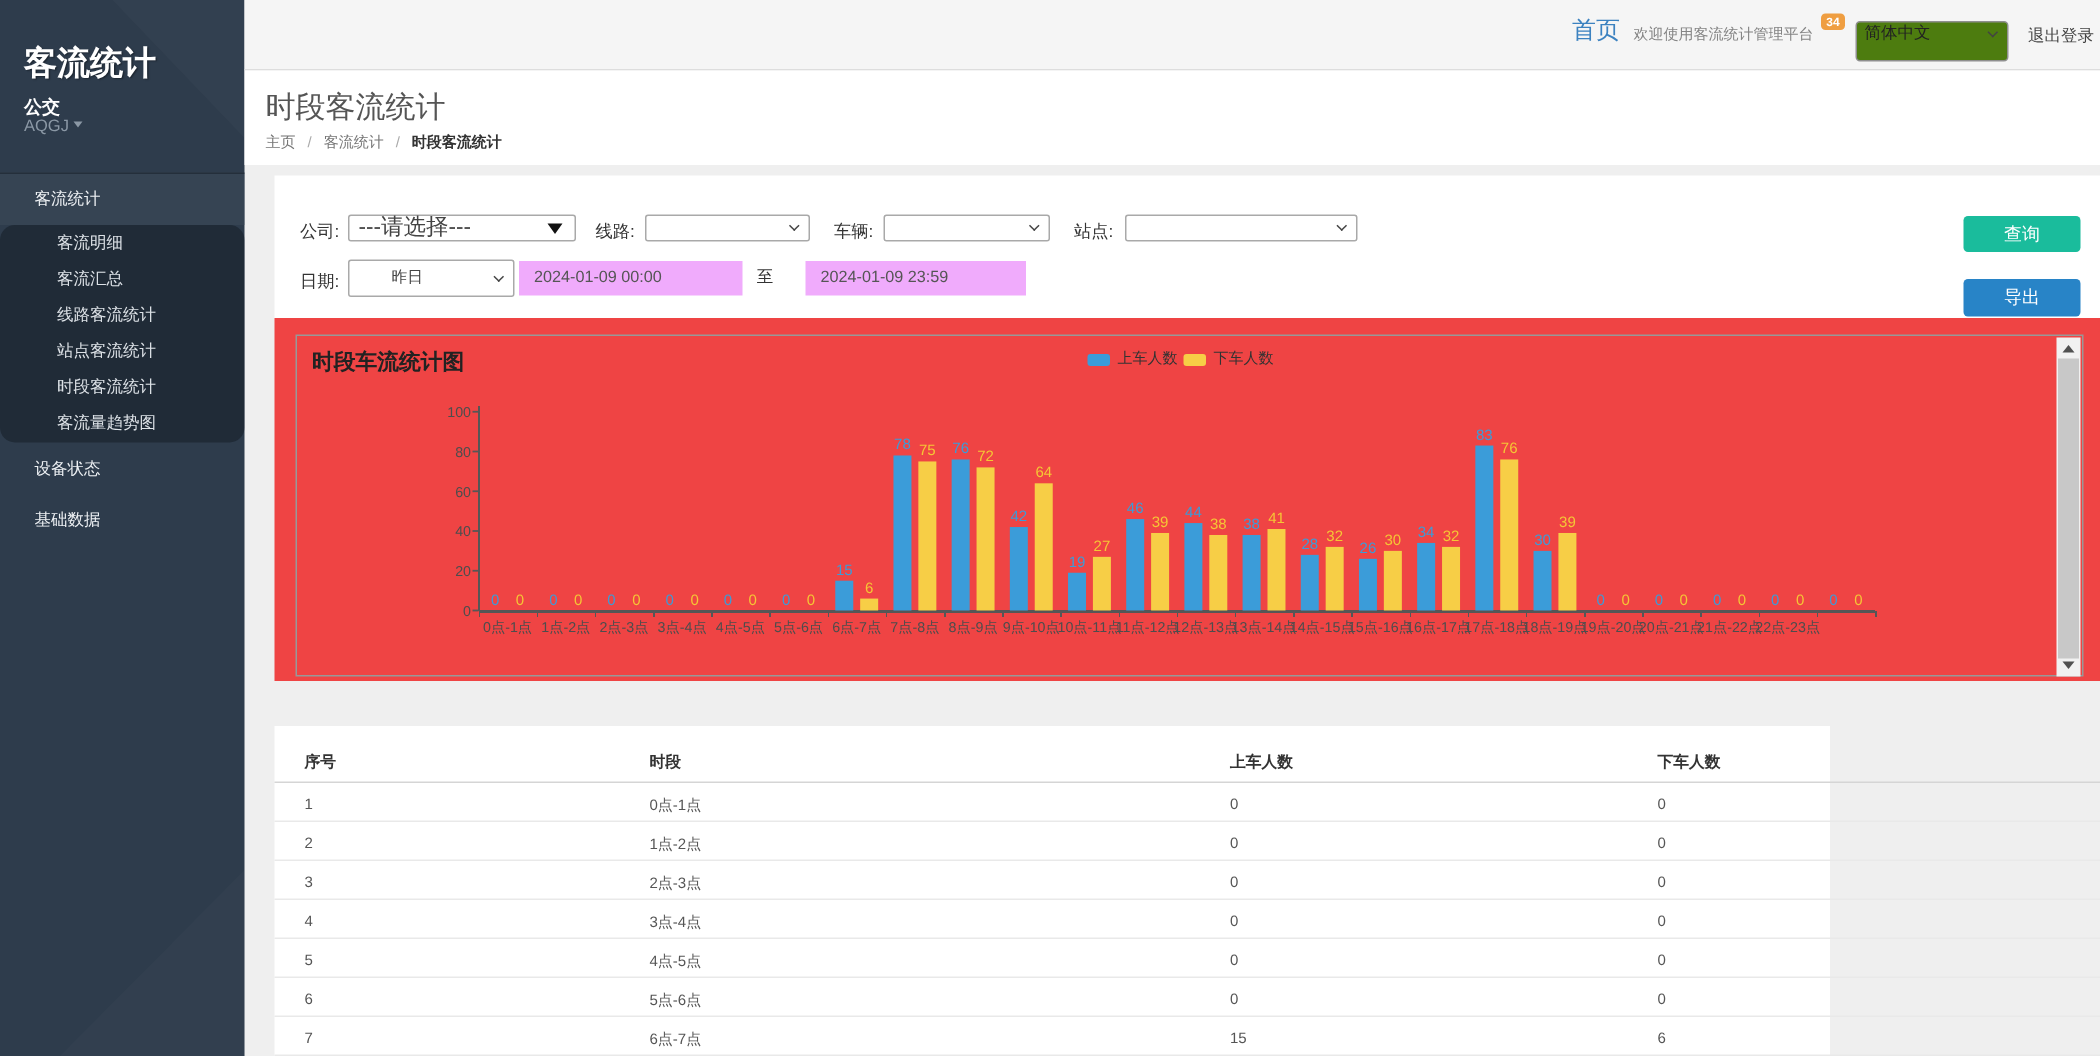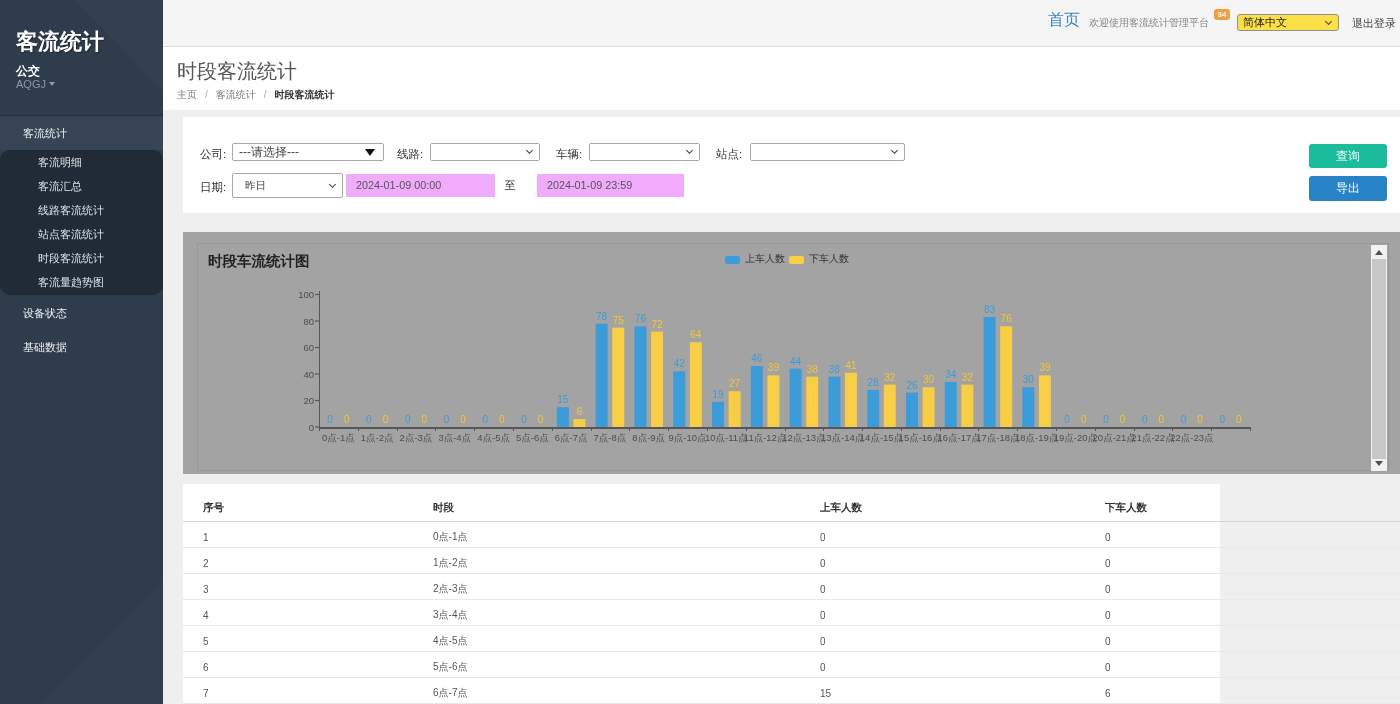--- a/index.html
+++ b/index.html
@@ -21,44 +21,44 @@
 #sb-p2 { top:296px; height:34px; line-height:34px; }
 #sb-p3 { top:330px; height:34px; line-height:34px; }
 .diag1 { position:absolute; left:0; top:0; width:163px; height:100px; background:rgba(255,255,255,0.022); clip-path:polygon(75px 0, 163px 0, 163px 92px); }
 .diag2 { position:absolute; left:0; top:540px; width:163px; height:164px; background:rgba(255,255,255,0.02); clip-path:polygon(163px 40px, 163px 164px, 40px 164px); }
 
 
 #topbar { position:absolute; left:163px; top:0; width:1237px; height:47px; background:#f5f5f5; border-bottom:1px solid #dddddd; }
 #tb-home { position:absolute; left:885px; top:10px; font-size:16px; color:#3c82c0; }
 #tb-welcome { position:absolute; left:926px; top:16px; font-size:10px; color:#848484; }
 #tb-badge { position:absolute; left:1051px; top:9px; width:16px; height:11px; background:#ef9e41; border-radius:3px; color:#fff; font-size:8px; font-weight:bold; text-align:center; line-height:11px; }
-#tb-lang { position:absolute; left:1074px; top:14px; width:102px; height:17px; background:#fde047; border:1px solid #8f8f8f; border-radius:3px; font-size:11px; color:#222; line-height:15px; padding-left:5px; }
+#tb-lang { position:absolute; left:1074px; top:14px; width:102px; height:27px; background:#4d7c0f; border:1px solid #8f8f8f; border-radius:3px; font-size:11px; color:#222; line-height:15px; padding-left:5px; }
 #tb-lang .chev { position:absolute; right:7px; top:4px; width:5px; height:5px; }
 #tb-exit { position:absolute; left:1189px; top:16px; font-size:11px; color:#444; }
 
 .chev { display:inline-block; width:6px; height:6px; border-right:1.3px solid #444; border-bottom:1.3px solid #444; transform:rotate(45deg); }
 
 
 #headband { position:absolute; left:163px; top:47px; width:1237px; height:63px; background:#fff; }
 #h-title { position:absolute; left:14px; top:11px; font-size:20px; color:#555; font-weight:normal; }
 #h-crumb { position:absolute; left:14px; top:41px; font-size:10px; color:#767676; }
 #h-crumb .sep { color:#aaa; margin:0 8px; }
 #h-crumb b { color:#333; }
 
 
 #filter { position:absolute; left:183px; top:117px; width:1217px; height:96px; background:#fff; }
 .flabel { position:absolute; font-size:11.5px; color:#333; }
-.sel { position:absolute; background:#fff; border:1px solid #a9a9a9; border-radius:2px; font-size:12px; color:#444; }
+.sel { position:absolute; background:#fff; border:1px solid #a9a9a9; border-radius:2px; font-size:15px; color:#444; }
 .sel .chev { position:absolute; right:7px; width:5px; height:5px; border-width:0 1.3px 1.3px 0; border-style:solid; border-color:#444; transform:rotate(45deg); top:4px; }
 .tri { position:absolute; width:0; height:0; border-left:5px solid transparent; border-right:5px solid transparent; border-top:7px solid #111; }
 .dinput { position:absolute; height:23px; background:#f0abfc; font-size:10.8px; color:#555; line-height:23px; }
 .btn { position:absolute; left:1126px; width:78px; height:24px; border-radius:3px; color:#fff; font-size:12px; text-align:center; line-height:24px; }
 
 
-#chartcard { position:absolute; left:183px; top:232px; width:1217px; height:242px; background:#a3a3a3; }
+#chartcard { position:absolute; left:183px; top:212px; width:1217px; height:242px; background:#ef4444; }
 #chartbox { position:absolute; left:14px; top:11px; width:1192px; height:228px; border:1px solid #989898; }
 #c-title { position:absolute; left:10px; top:8px; font-size:14.5px; font-weight:bold; color:#222; }
 .legswatch { position:absolute; width:15px; height:8px; border-radius:2px; top:12px; }
 .legtext { position:absolute; top:8px; font-size:10px; color:#333; }
 #vscroll { position:absolute; right:1px; top:1px; width:16px; height:226px; background:#f1f1f1; }
 #vthumb { position:absolute; left:1px; top:14px; width:14px; height:200px; background:#c8c8c8; }
 .sarrow { position:absolute; left:4px; width:0; height:0; border-left:4px solid transparent; border-right:4px solid transparent; }
 
 
 #tablecard { position:absolute; left:183px; top:484px; width:1037px; height:220px; background:#fff; }
@@ -114,27 +114,27 @@
     <span class="flabel" style="left:373px; top:30px;">车辆:</span>
     <div class="sel" style="left:406px; top:26px; width:111px; height:18px;">
         <span class="chev"></span>
       </div>
     <span class="flabel" style="left:533px; top:30px;">站点:</span>
     <div class="sel" style="left:567px; top:26px; width:155px; height:18px;">
         <span class="chev"></span>
       </div>
 
     <span class="flabel" style="left:17px; top:63px;">日期:</span>
-    <div class="sel" style="left:49px; top:56px; width:111px; height:25px; line-height:23px; padding-left:12px; font-size:10.5px;">昨日<span class="chev" style="top:8px;"></span></div>
+    <div class="sel" style="left:49px; top:56px; width:111px; height:25px; line-height:23px; padding-left:28px; font-size:10.5px;">昨日<span class="chev" style="top:8px;"></span></div>
     <div class="dinput" style="left:163px; top:57px; width:149px; padding-left:10px;">2024-01-09 00:00</div>
     <div class="abs" style="left:313px; top:57px; width:28px; height:23px; background:#fff; font-size:11px; color:#333; text-align:center; line-height:23px;">至</div>
     <div class="dinput" style="left:354px; top:57px; width:147px; padding-left:10px;">2024-01-09 23:59</div>
 
     <div class="btn" style="top:27px; background:#1abc9c;">查询</div>
-    <div class="btn" style="top:59px; height:25px; line-height:25px; background:#2884c7;">导出</div>
+    <div class="btn" style="top:69px; height:25px; line-height:25px; background:#2884c7;">导出</div>
   </div>
 
   <div id="chartcard">
     <div id="chartbox">
       <div id="c-title">时段车流统计图</div>
       <div class="legswatch" style="left:527px; background:#3b9cd9;"></div>
       <div class="legtext" style="left:547px;">上车人数</div>
       <div class="legswatch" style="left:591px; background:#f7ce46;"></div>
       <div class="legtext" style="left:611px;">下车人数</div>
       <svg id="chartsvg" width="1190" height="226" style="position:absolute; left:0; top:0;">

